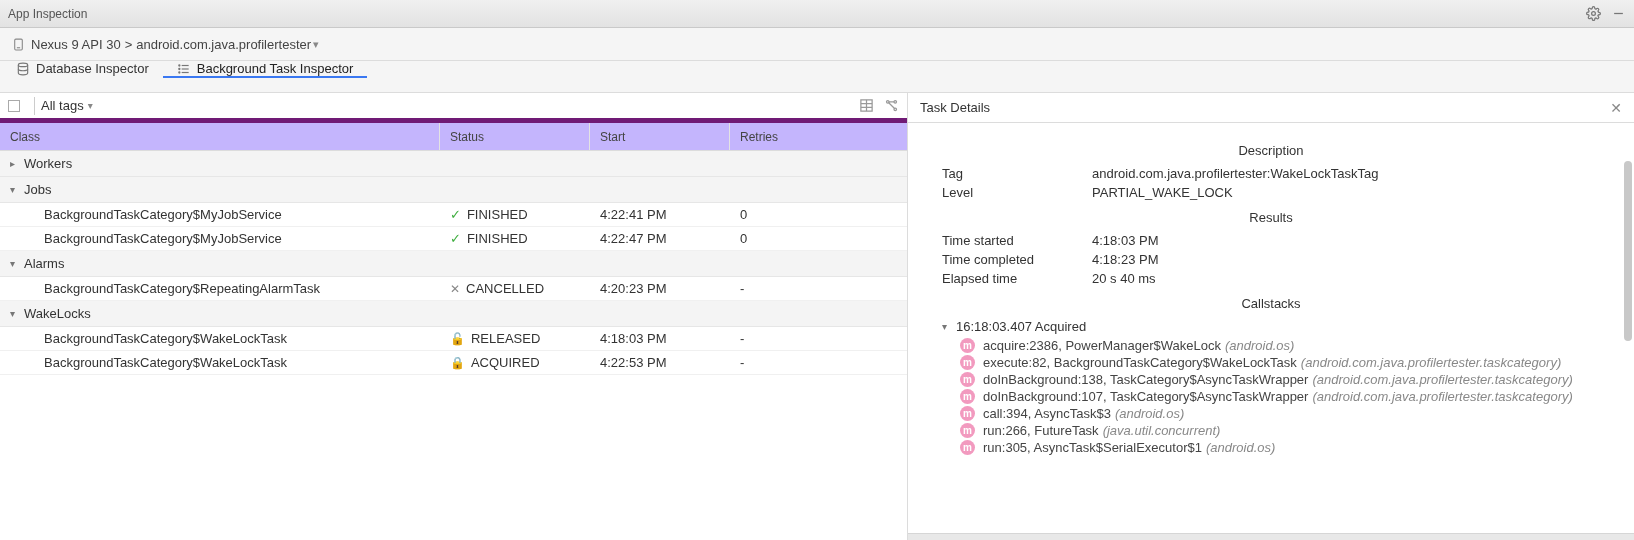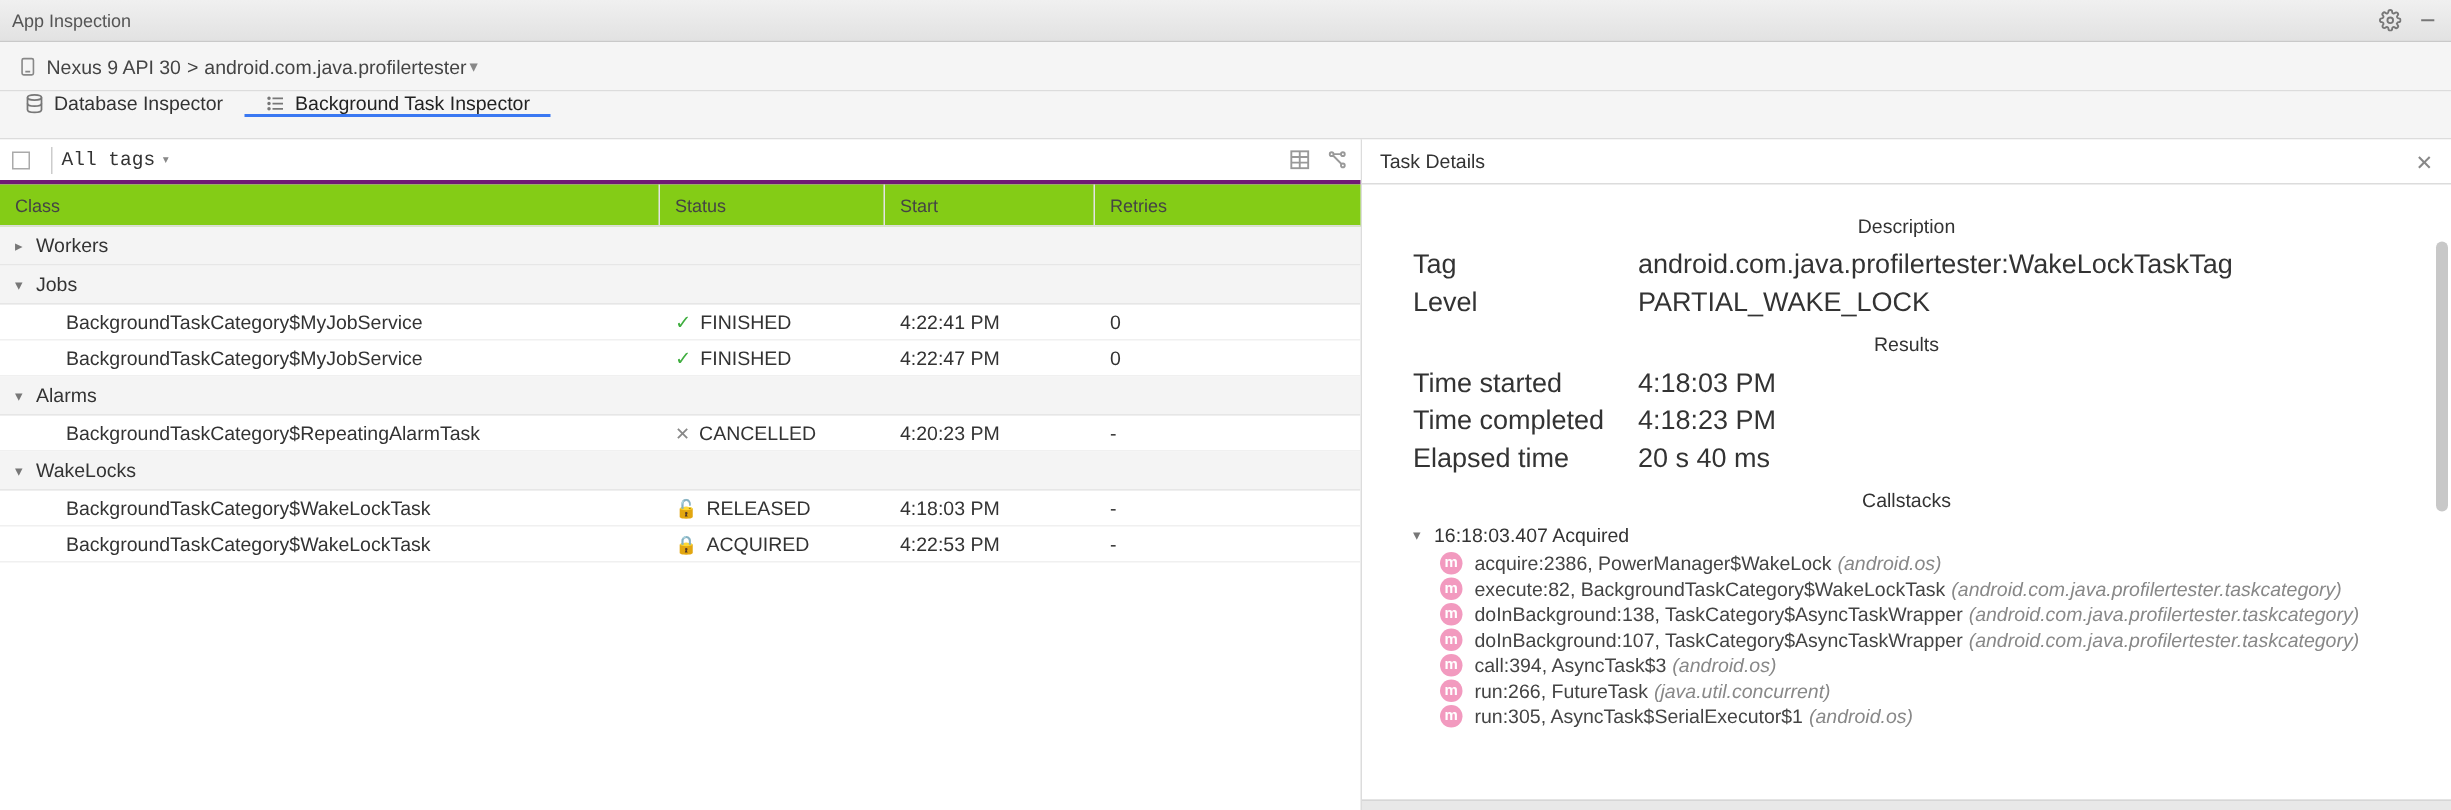--- a/index.html
+++ b/index.html
@@ -49,33 +49,32 @@
   color: #333;
   cursor: pointer;
   font-size: 13px;
 }
 .tab.active { border-bottom: 2px solid #3a78f2; color: #222; }
 .tab .ticon { margin-right: 6px; color: #777; }
 .main { display: flex; height: calc(540px - 28px - 30px - 32px); }
 .left { width: 908px; border-right: 1px solid #dcdcdc; display:flex; flex-direction:column; }
 .left-toolbar {
   height: 30px;
-  border-bottom: 3px solid #701a75;
+  border-bottom: 5px solid #701a75;
   display:flex; align-items:center; padding: 0 8px;
   background:#fff;
-  font-family:Liberation Mono, monospace;
 }
 .stop-icon { width:12px; height:12px; border:1px solid #aaa; margin-right:8px; cursor:pointer; }
 .divider-v { width:1px; height:18px; background:#ccc; margin:0 6px; }
 .tags-dd { display:flex; align-items:center; cursor:pointer; color:#333; }
 .tags-dd .chev { margin-left:4px; color:#888; font-size:10px; }
 .left-toolbar .spacer { flex:1; }
 .tb-icon { margin-left:10px; color:#999; cursor:pointer; }
 .table-wrap { flex:1; overflow:auto; }
-.thead { display:flex; height:28px; border-bottom:1px solid #dcdcdc; background:#84cc16; }
+.thead { display:flex; height:28px; border-bottom:1px solid #dcdcdc; background:#c4b5fd; }
 .th { padding:0 10px; display:flex; align-items:center; font-size:12px; color:#444; border-right:1px solid #e3e3e3; }
 .col-class { width:440px; }
 .col-status { width:150px; }
 .col-start { width:140px; }
 .col-retries { width:160px; border-right:none; }
 .group-row {
   height:26px; display:flex; align-items:center;
   background:#f4f4f4; border-bottom:1px solid #e6e6e6;
   padding-left:10px; cursor:pointer; font-size:13px;
 }
@@ -97,21 +96,21 @@
   background:#fff;
 }
 .right-header .title2 { flex:1; font-size:13px; color:#333; }
 .close-icon { color:#888; cursor:pointer; font-size:14px; }
 .details { flex:1; overflow:auto; padding:10px 16px 50px 16px; position:relative; }
 .section-title {
   display:flex; align-items:center; margin:10px 0 8px 0;
   font-size:13px; color:#333;flex-direction:column;
 }
 .section-title .line { flex:1; height:1px; background:#ddd; margin-left:10px; }
-.kv { display:flex; margin:4px 0 4px 18px; font-size:18px; }
+.kv { display:flex; margin:4px 0 4px 18px; font-size:13px; }
 .kv .k { width:150px; color:#333; }
 .kv .v { color:#333; }
 .stack-head {
   display:flex; align-items:center; margin:6px 0 4px 18px; cursor:pointer;
   font-size:13px; color:#333;
 }
 .stack-head .chev { width:14px; color:#777; font-size:10px; }
 .stack-line {
   display:flex; align-items:center; margin:2px 0 2px 36px;
   font-size:13px; color:#444;

